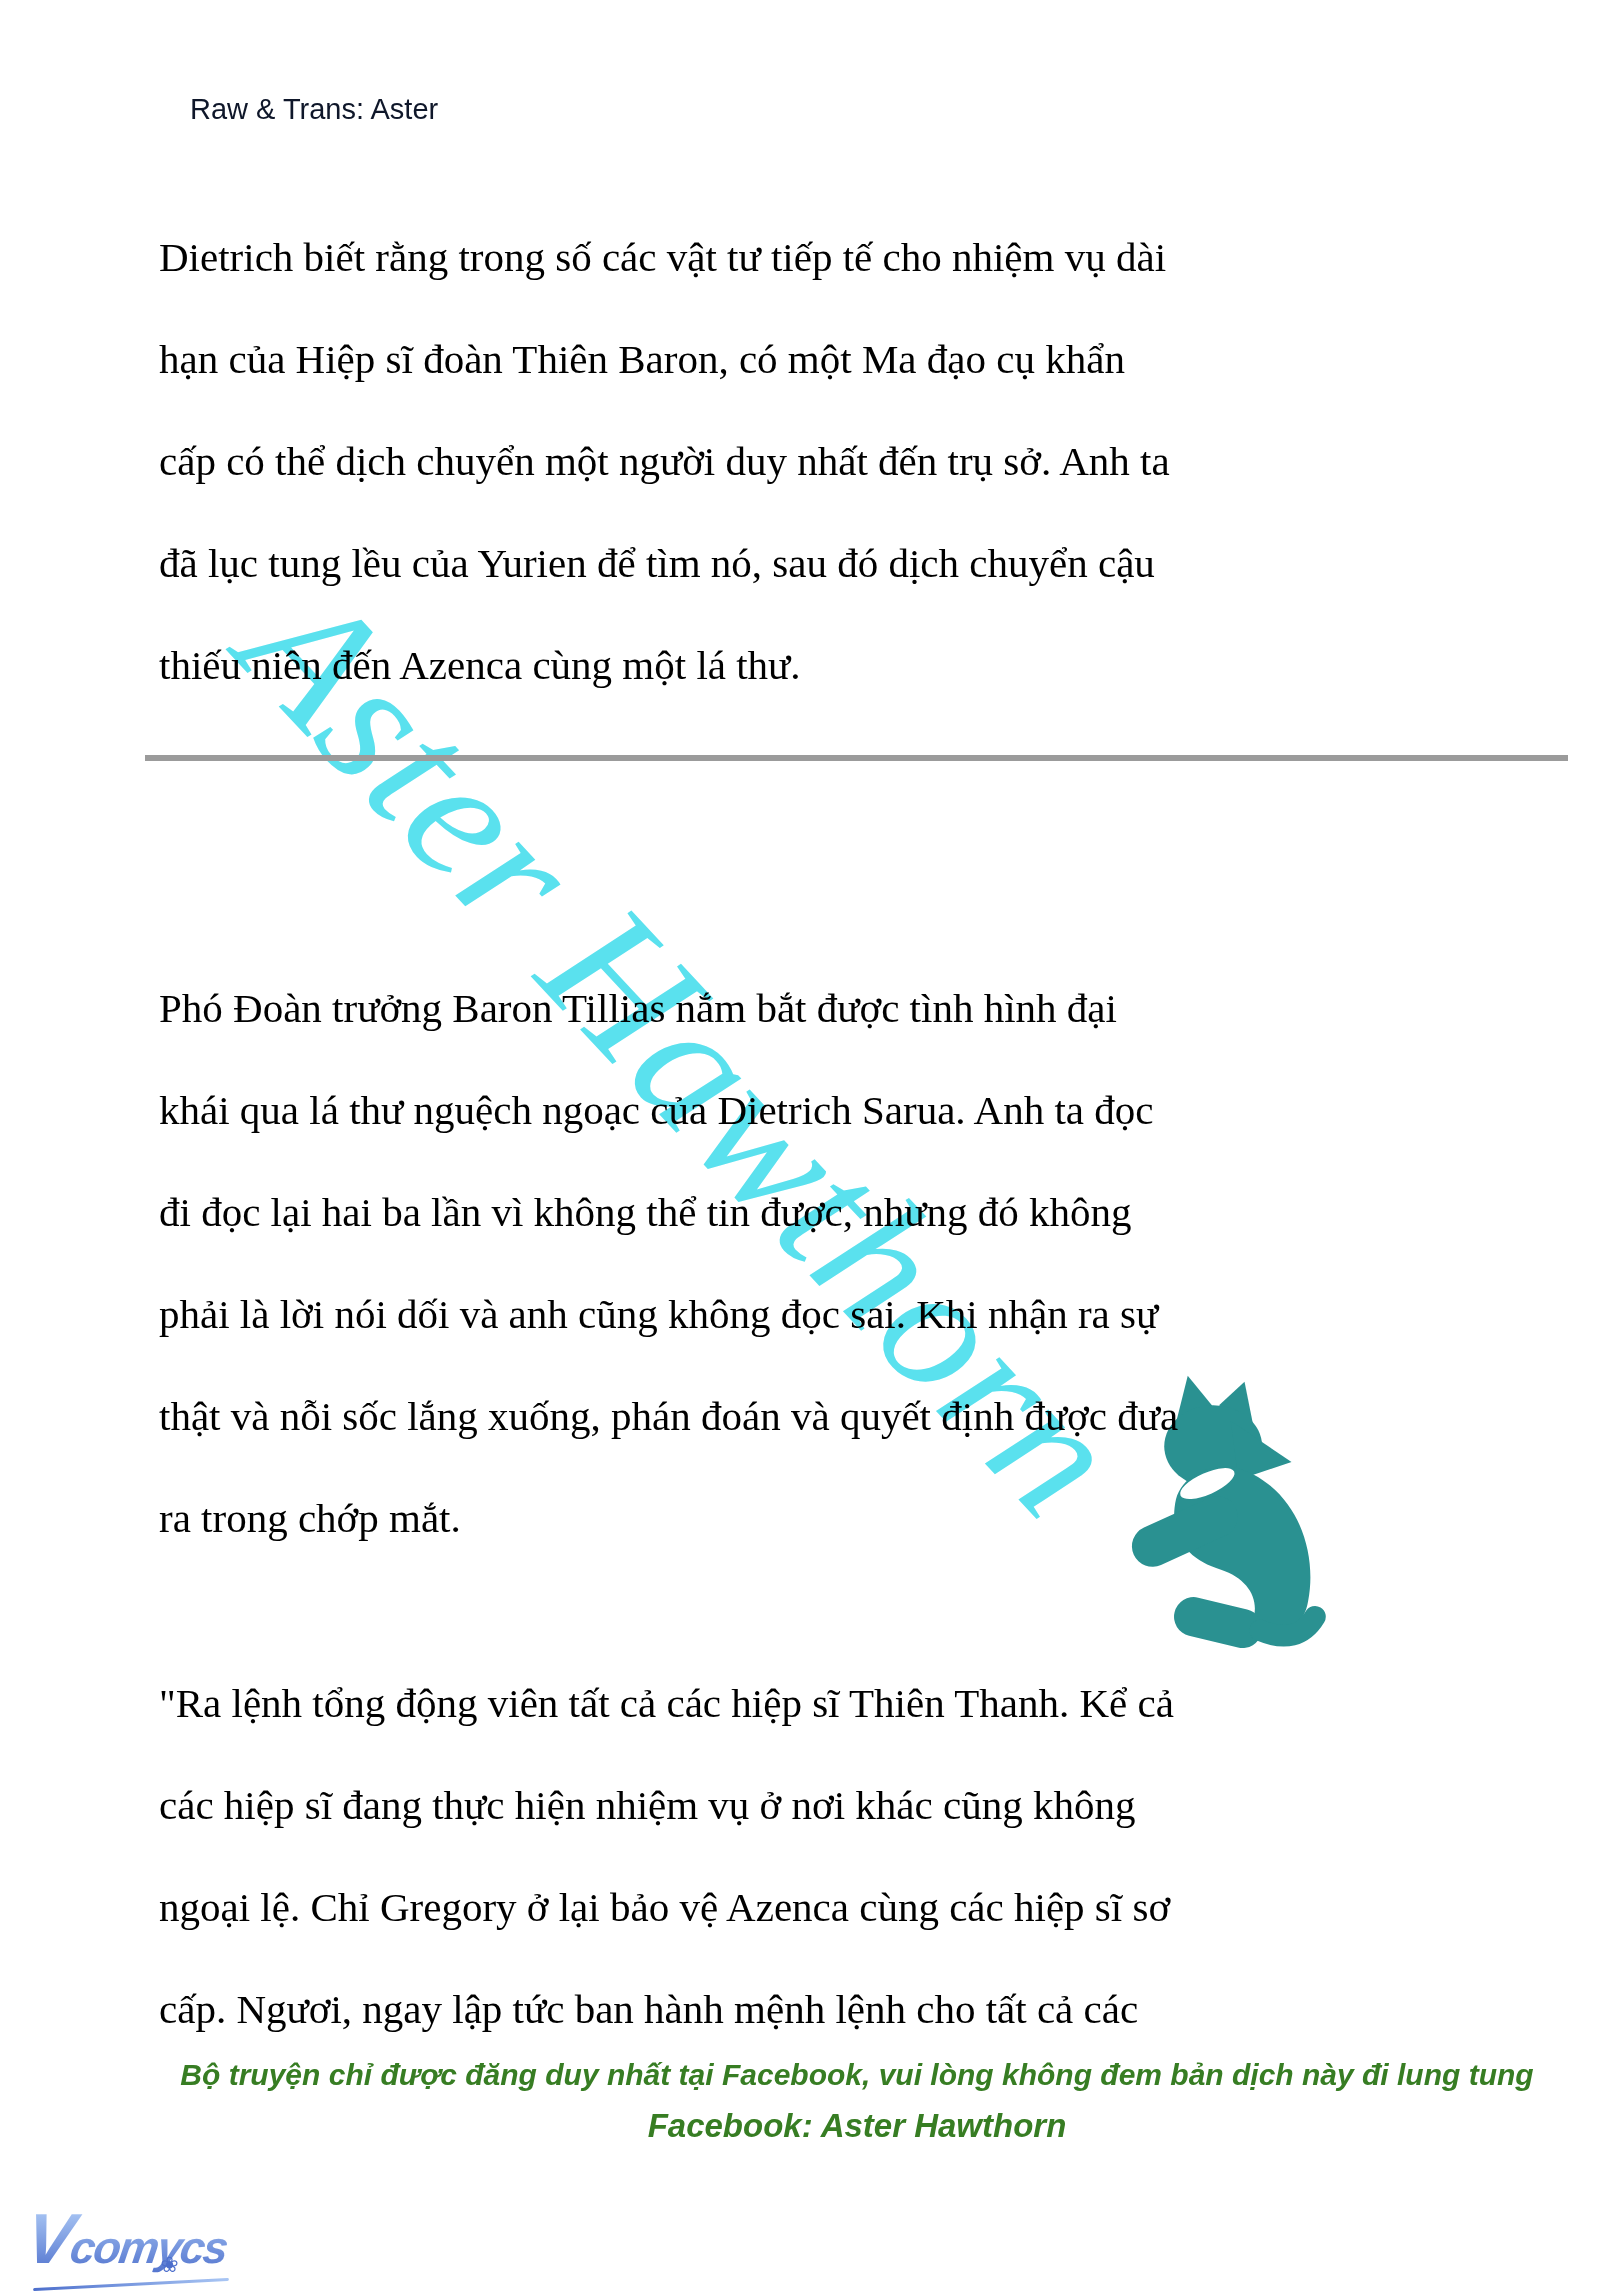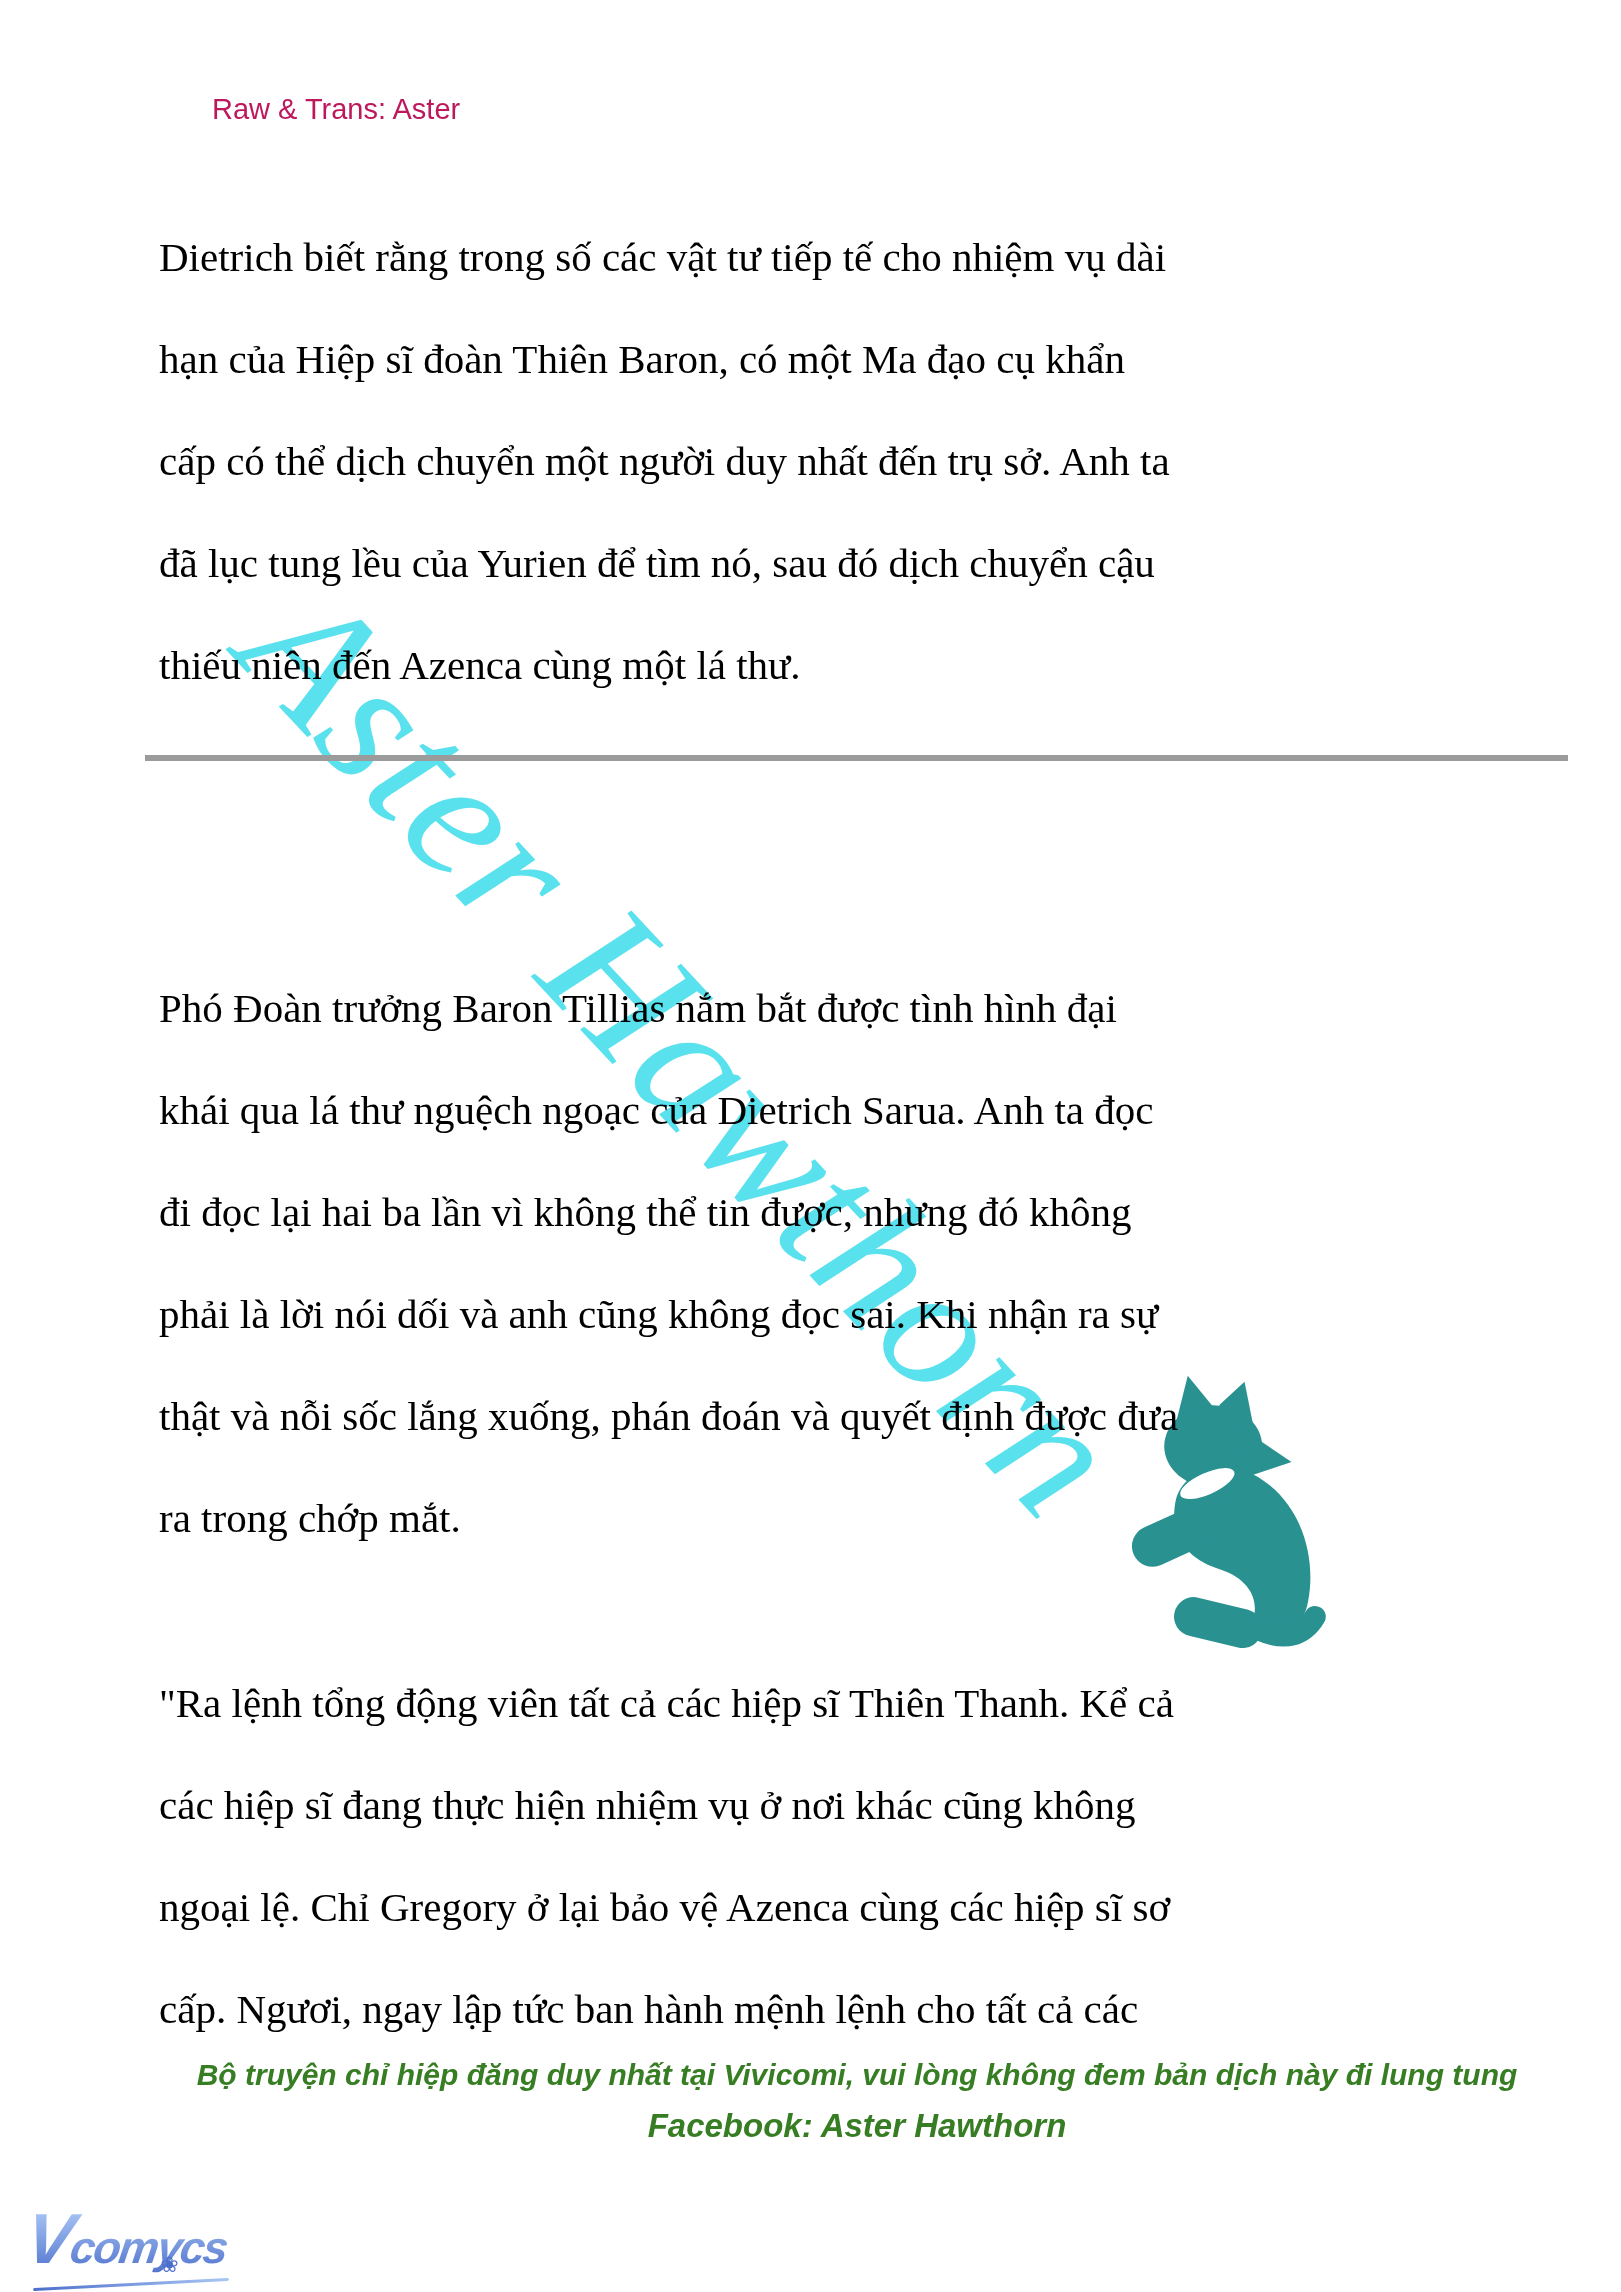--- a/index.html
+++ b/index.html
@@ -5,23 +5,23 @@
   html,body { margin:0; padding:0; }
   body {
     position:relative;
     width:1621px; height:2293px;
     background:#ffffff;
     overflow:hidden;
     font-family:"Liberation Serif","DejaVu Serif",serif;
   }
 
   .page-header {
-    position:absolute; left:212px; top:92px;
+    position:absolute; left:190px; top:92px;
     font:400 29px/35px "Liberation Sans","DejaVu Sans",sans-serif;
-    color:#be185d;
+    color:#0f172a;
   }
 
   .para {
     position:absolute; left:159px; width:1372px;
     font:400 41px/102px "Liberation Serif","DejaVu Serif",serif;
     color:#000;
     white-space:pre-line;
     z-index:2;
   }
   .para-1 { top:165px; }
@@ -132,21 +132,21 @@
   </g>
   <ellipse cx="94" cy="116" rx="30" ry="11" fill="#ffffff" transform="rotate(-24 94 116)"></ellipse>
 </svg>
 
 <p class="para para-3">"Ra lệnh tổng động viên tất cả các hiệp sĩ Thiên Thanh. Kể cả
 các hiệp sĩ đang thực hiện nhiệm vụ ở nơi khác cũng không
 ngoại lệ. Chỉ Gregory ở lại bảo vệ Azenca cùng các hiệp sĩ sơ
 cấp. Ngươi, ngay lập tức ban hành mệnh lệnh cho tất cả các</p>
 
 <div class="footer">
-  <div class="footer-line-1">Bộ truyện chỉ hiệp đăng duy nhất tại Vivicomi, vui lòng không đem bản dịch này đi lung tung</div>
+  <div class="footer-line-1">Bộ truyện chỉ được đăng duy nhất tại Facebook, vui lòng không đem bản dịch này đi lung tung</div>
   <div class="footer-line-3">Facebook: Aster Hawthorn</div>
 </div>
 
 <div class="logo">
   <span class="logo-text">Vcomycs</span>
   <span class="logo-rose">❀</span>
   <span class="logo-swoosh"></span>
 </div>
 
 

